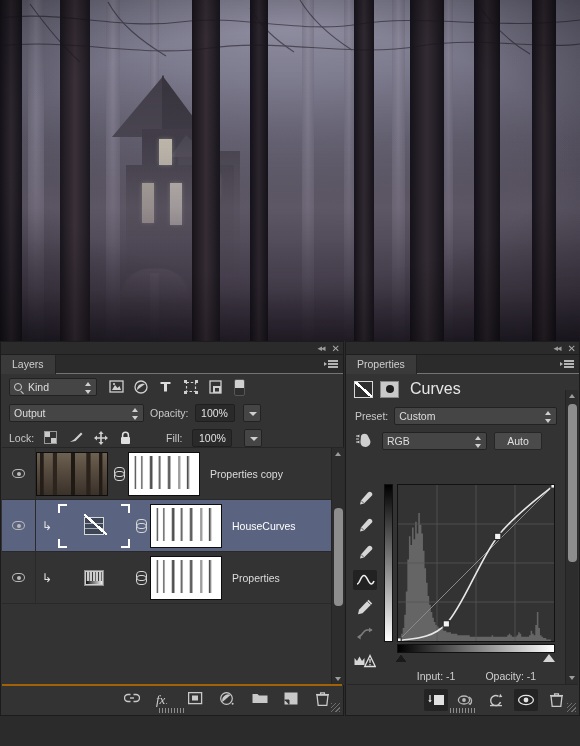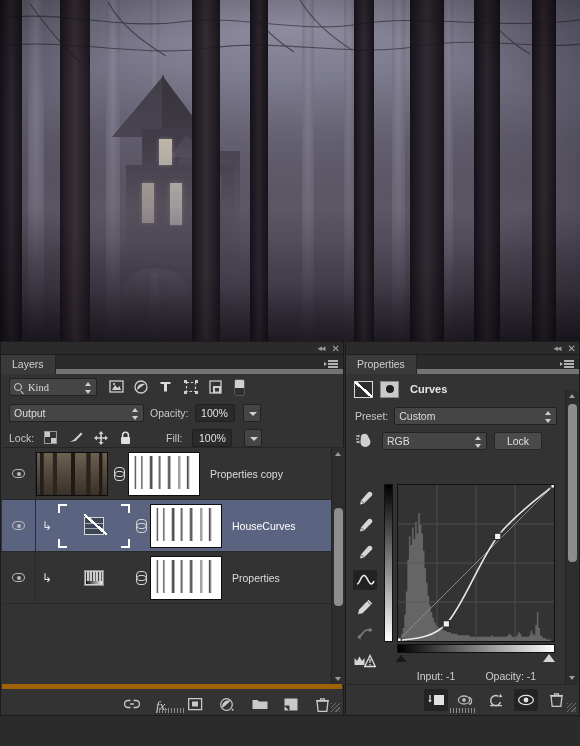--- a/index.html
+++ b/index.html
@@ -86,21 +86,21 @@
   .panel-layers{ left:0; top:0; width:344px; height:375px; }
   .panel-props{ left:345px; top:0; width:235px; height:375px; }
 
   .panel-topbar{
     height:13px; background:#2b2b2b; position:relative; border-bottom:1px solid #1e1e1e;
   }
   .topbar-ctrls{ position:absolute; right:3px; top:1px; display:flex; gap:7px; align-items:center; }
   .ic-collapse{ font-size:9px; color:#9a9a9a; line-height:11px; letter-spacing:-1px;}
   .ic-close{ font-size:10px; color:#a8a8a8; line-height:11px; }
 
-  .tabrow{ height:19px; background:#2b2b2b; position:relative; border-bottom:5px solid #737373; }
+  .tabrow{ height:19px; background:#2b2b2b; position:relative; border-bottom:1px solid #737373; }
   .tab{
     position:absolute; left:0; top:0; height:19px; padding:0 11px;
     background:#3a3a3a; color:#cfcfcf; font-size:10.5px; line-height:19px;
     border-right:1px solid #232323;
   }
   .panelmenu{
     position:absolute; right:5px; top:4px; width:14px; height:11px;
   }
   .pm-lines{ position:absolute; right:0; top:1px; width:10px; height:9px;
     background:repeating-linear-gradient(to bottom,#b4b4b4 0 1.6px, transparent 1.6px 3px); }
@@ -115,21 +115,21 @@
     padding:0 4px; position:relative;
   }
   .select .arrows{ position:absolute; right:4px; top:3px; width:7px; height:12px; }
   .arrows:before,.arrows:after{
     content:""; position:absolute; left:0; width:0;height:0;
     border-left:3.5px solid transparent;border-right:3.5px solid transparent;
   }
   .arrows:before{ top:0; border-bottom:4px solid #cfcfcf; }
   .arrows:after{ bottom:0; border-top:4px solid #cfcfcf; }
 
-  .kind-sel{ width:88px;font-family:Liberation Serif, serif; }
+  .kind-sel{ width:88px; }
   .kind-sel .kindtxt{ margin-left:14px; }
   .mag{ position:absolute; left:4px; top:4px; width:8px;height:8px;
         border:1.4px solid #cfcfcf; border-radius:50%; }
   .mag:after{ content:""; position:absolute; right:-3px; bottom:-3px; width:4px;height:1.4px;
         background:#cfcfcf; transform:rotate(45deg); }
 
   .filtbtns{ display:flex; align-items:center; gap:10px; margin-left:6px; }
   .fbtn{ width:15px; height:15px; position:relative; }
   .sw{ width:11px; height:17px; border:1px solid #555; border-radius:2px; overflow:hidden; background:#2e2e2e; }
   .sw i{ display:block; height:8px; background:#d0d0d0; }
@@ -264,36 +264,36 @@
   }
   .vscroll .arrow-up,.vscroll .arrow-dn{ position:absolute; left:3px; width:0;height:0;
     border-left:3.5px solid transparent;border-right:3.5px solid transparent; }
   .vscroll .arrow-up{ top:4px; border-bottom:4px solid #9c9c9c; }
   .vscroll .arrow-dn{ bottom:4px; border-top:4px solid #9c9c9c; }
   .vthumb{ position:absolute; left:2px; width:9px; background:#8d8d8d; border-radius:4px; }
 
   
   .lay-footer{
     position:absolute; left:1px; right:1px; bottom:1px; height:30px; background:#333333;
-    border-top:5px solid #a16207; display:flex; align-items:flex-end; justify-content:flex-end;
+    border-top:2px solid #a16207; display:flex; align-items:center; justify-content:flex-end;
     gap:16px; padding-right:10px;
   }
   .fic{ width:16px; height:16px; position:relative; color:#cfcfcf; font-size:12px; }
 
   
   .props-head{ height:30px; display:flex; align-items:center; padding-left:8px; gap:7px; background:#333; }
   .ph-icon{ width:19px; height:17px; position:relative; }
   .ph-icon.curves{ border:1.4px solid #d8d8d8; background:#2e2e2e; }
   .ph-icon.curves:after{
     content:""; position:absolute; inset:0;
     background:linear-gradient(42deg, transparent 45%, #ffffff 45%, #ffffff 56%, transparent 56%);
   }
   .ph-icon.mask{ background:#c9c9c9; border:1px solid #888; display:flex; align-items:center; justify-content:center; }
   .ph-icon.mask:after{ content:""; width:8px;height:8px;border-radius:50%;background:#1e1e1e; }
-  .ph-title{ font-size:11px; color:#e6e6e6; font-weight:bold; margin-left:4px; }
+  .ph-title{ font-size:16px; color:#e6e6e6; font-weight:normal; margin-left:4px; }
 
   .props-body{ position:absolute; left:1px; top:62px; right:14px; bottom:31px; background:#333; }
   .preset-row{ height:24px; display:flex; align-items:center; padding:0 8px 0 8px; gap:6px; }
   .preset-sel{ flex:1; }
   .chan-row{ height:26px; display:flex; align-items:center; padding-left:8px; gap:7px; }
   .chan-sel{ width:105px; }
   .autobtn{
     height:18px; width:48px; background:#4a4a4a; border:1px solid #262626; border-radius:2px;
     display:flex;align-items:center;justify-content:center;font-size:10.5px;color:#e0e0e0;
   }
@@ -661,21 +661,21 @@
                 <path d="M6 4 C7 1 12 1 13 4 L15 8 C16.5 11 14 15 10.5 15 C7 15 5 12 5.5 9 Z" fill="#cfcfcf"></path>
                 <path d="M1 4 H4 M1 7 H4 M1 10 H4" stroke="#cfcfcf" stroke-width="1.2"></path>
                 <path d="M4.4 2.6 L2 4 L4.4 5.4" fill="#cfcfcf"></path>
                 <path d="M4.4 8.6 L2 10 L4.4 11.4" fill="#cfcfcf"></path>
               </svg>
           </span>
           <span class="select chan-sel">
             <span>RGB</span>
             <span class="arrows"></span>
           </span>
-          <span class="autobtn">Lock</span>
+          <span class="autobtn">Auto</span>
         </div>
 
         <div class="tools-col">
           <span class="tool">
             <svg width="16" height="16" viewBox="0 0 16 16">
                 <path d="M11 1.5 A2 2 0 0 1 14.5 5 L7 12.5 L3 13.5 L4 9.5 Z" fill="#d6d6d6"></path>
                 <path d="M4 9.5 L7 12.5" stroke="#555" stroke-width="1"></path>
               </svg>
           </span>
           <span class="tool">

